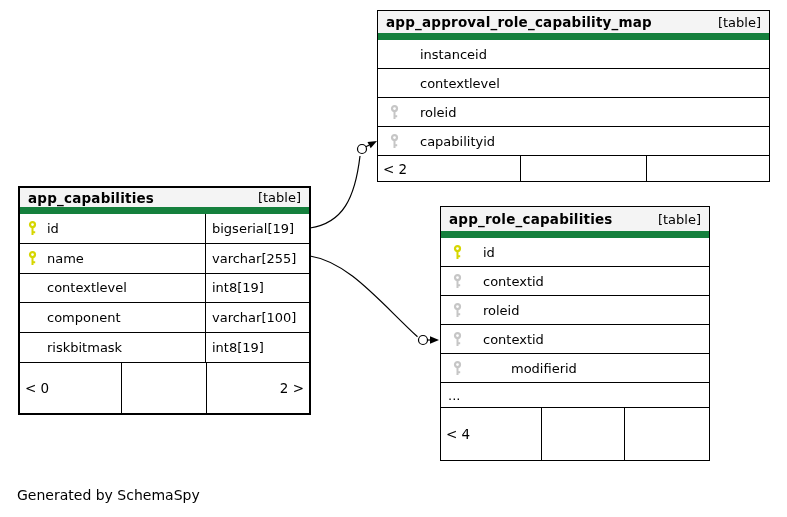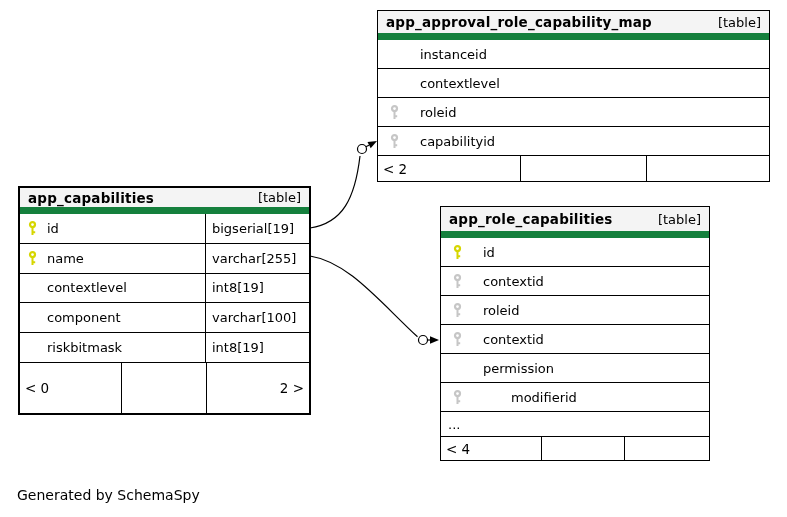--- a/index.html
+++ b/index.html
@@ -229,29 +229,20 @@
     </div>
     <div class="row" style="height:29px;">
       <span class="keyspot key-gray">
           <svg width="9" height="15" viewBox="0 0 9 15">
             <circle cx="4.5" cy="3.6" r="2.5" fill="none" stroke="currentColor" stroke-width="2.2"></circle>
             <path d="M4.5 6.2 V14 M4.5 11.3 H7.2" stroke="currentColor" stroke-width="2" fill="none"></path>
           </svg>
         </span>
       <span class="cname">contextid</span>
     </div>
-    <div class="row" style="height:29px;">
-      <span class="keyspot key-none">
-          <svg width="9" height="15" viewBox="0 0 9 15">
-            <circle cx="4.5" cy="3.6" r="2.5" fill="none" stroke="currentColor" stroke-width="2.2"></circle>
-            <path d="M4.5 6.2 V14 M4.5 11.3 H7.2" stroke="currentColor" stroke-width="2" fill="none"></path>
-          </svg>
-        </span>
-      <span class="cname">permission</span>
-    </div>
     <div class="row" style="height:29px;gap:28px;">
       <span class="keyspot key-gray">
           <svg width="9" height="15" viewBox="0 0 9 15">
             <circle cx="4.5" cy="3.6" r="2.5" fill="none" stroke="currentColor" stroke-width="2.2"></circle>
             <path d="M4.5 6.2 V14 M4.5 11.3 H7.2" stroke="currentColor" stroke-width="2" fill="none"></path>
           </svg>
         </span>
       <span class="cname">modifierid</span>
     </div>
     <div class="dotsrow" style="height:25px;">...</div>

